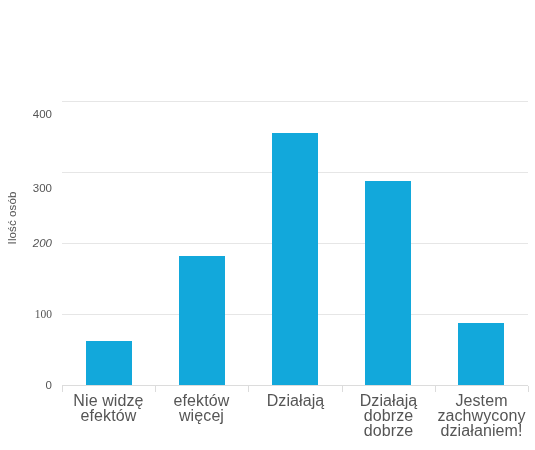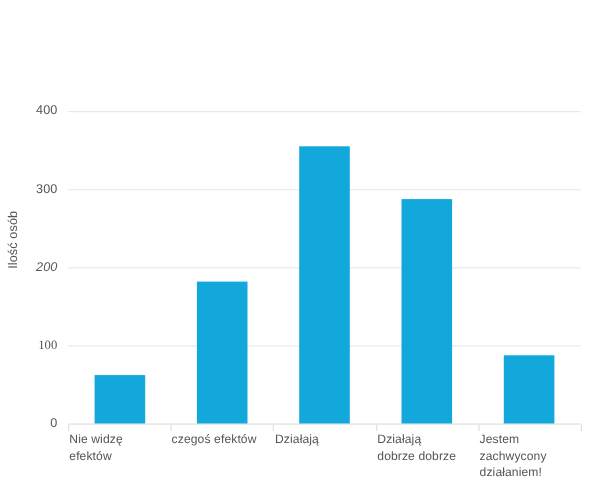--- a/index.html
+++ b/index.html
@@ -82,21 +82,22 @@
   
   .bar {
     position: absolute;
     background: #12a8db;
   }
 
   
   .x-cat-label {
     position: absolute;
     top: 393px;
-    font-size: 11px;
+    text-align: center;
+    font-size: 16px;
     color: #555555;
     line-height: 15px;
     letter-spacing: 0.1px;
   }
 </style>
 </head>
 <body>
 
 <div id="chart-root">
 
@@ -107,22 +108,22 @@
   <div id="gridlines">
       <div class="gridline" style="left: 62px; top: 314px; background: rgb(230, 230, 230);"></div>
       <div class="gridline" style="left: 62px; top: 243px; background: rgb(230, 230, 230);"></div>
       <div class="gridline" style="left: 62px; top: 172px; background: rgb(230, 230, 230);"></div>
       <div class="gridline" style="left: 62px; top: 101px; background: rgb(230, 230, 230);"></div>
     </div>
   <div id="ytick-labels">
       <div class="y-tick-label" style="top: 379px; color: rgb(85, 85, 85);">0</div>
       <div class="y-tick-label" style="top: 308px; color: rgb(85, 85, 85); font-family: Liberation Serif, serif;">100</div>
       <div class="y-tick-label" style="top: 237px; color: rgb(85, 85, 85); font-style: italic;">200</div>
-      <div class="y-tick-label" style="top: 166px; color: rgb(85, 85, 85);">300</div>
-      <div class="y-tick-label" style="top: 95px; color: rgb(85, 85, 85);">400</div>
+      <div class="y-tick-label" style="top: 182px; color: rgb(85, 85, 85);">300</div>
+      <div class="y-tick-label" style="top: 108px; color: rgb(85, 85, 85);">400</div>
     </div>
   <div class="axis-baseline"></div>
   <div id="tick-marks">
       <div class="tick-mark" style="left: 62px; background: rgb(220, 220, 220);"></div>
       <div class="tick-mark" style="left: 155px; background: rgb(220, 220, 220);"></div>
       <div class="tick-mark" style="left: 248px; background: rgb(220, 220, 220);"></div>
       <div class="tick-mark" style="left: 342px; background: rgb(220, 220, 220);"></div>
       <div class="tick-mark" style="left: 435px; background: rgb(220, 220, 220);"></div>
       <div class="tick-mark" style="left: 528px; background: rgb(220, 220, 220);"></div>
     </div>
@@ -132,21 +133,21 @@
       <div class="bar" title="Działają: 355" style="left: 272px; width: 46px; top: 133px; height: 252px; background: rgb(18, 168, 219);"></div>
       <div class="bar" title="Działają bardzo dobrze: 288" style="left: 365px; width: 46px; top: 181px; height: 204px; background: rgb(18, 168, 219);"></div>
       <div class="bar" title="Jestem zachwycony działaniem!: 87" style="left: 458px; width: 46px; top: 323px; height: 62px; background: rgb(18, 168, 219);"></div>
     </div>
   <div id="xcat-labels">
       <div class="x-cat-label" style="left: 63px; width: 91px; color: rgb(85, 85, 85);">
         <div>Nie widzę</div>
         <div>efektów</div>
       </div>
       <div class="x-cat-label" style="left: 156px; width: 91px; color: rgb(85, 85, 85);">
-        <div>czegoś efektów</div>
+        <div>efektów więcej</div>
       </div>
       <div class="x-cat-label" style="left: 250px; width: 91px; color: rgb(85, 85, 85);">
         <div>Działają</div>
       </div>
       <div class="x-cat-label" style="left: 343px; width: 91px; color: rgb(85, 85, 85);">
         <div>Działają</div>
         <div>dobrze dobrze</div>
       </div>
       <div class="x-cat-label" style="left: 436px; width: 91px; color: rgb(85, 85, 85);">
         <div>Jestem</div>

